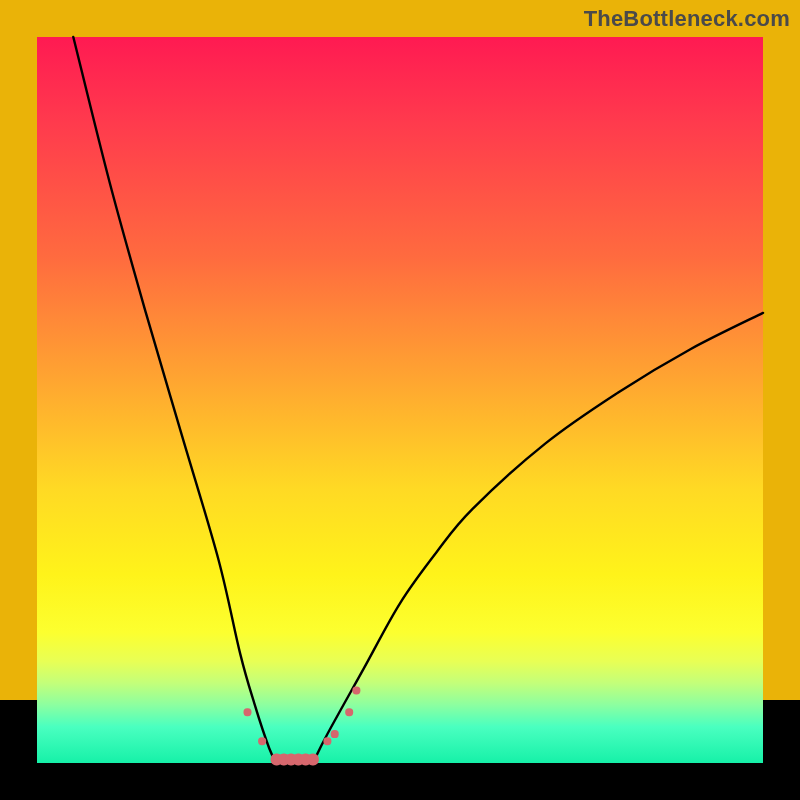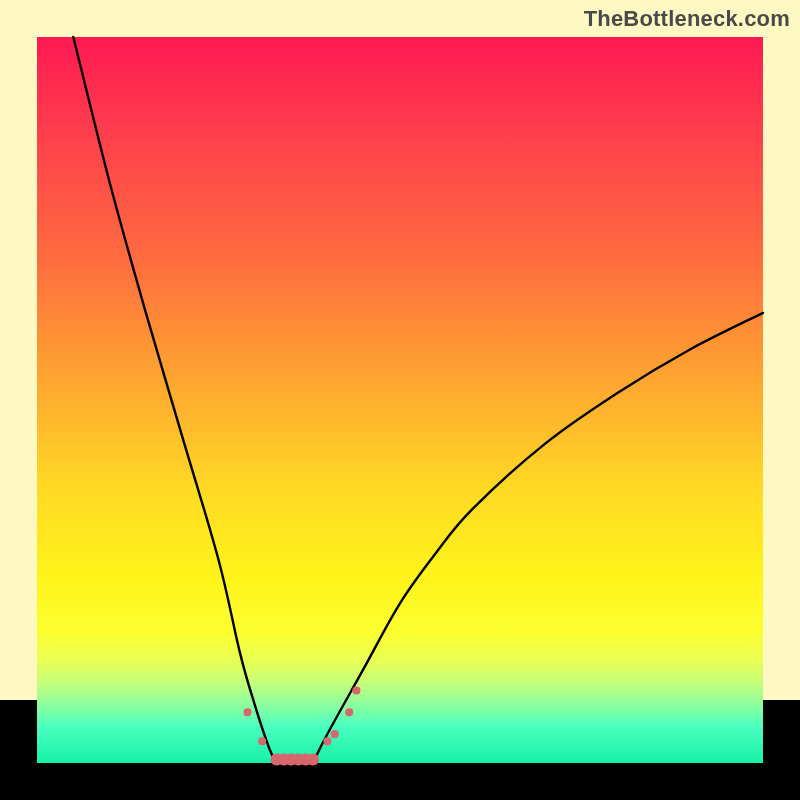--- a/index.html
+++ b/index.html
@@ -10,21 +10,21 @@
     background: #000;
     overflow: hidden;
     font-family: Arial, Helvetica, sans-serif;
   }
   .frame {
     position: absolute;
     left: 0;
     top: 0;
     width: 800px;
     height: 700px;
-    background: #fef9c3;
+    background: #eab308;
   }
   .plot-area {
     position: absolute;
     left: 37px;
     top: 37px;
     width: 726px;
     height: 726px;
     
     background: linear-gradient(
       to bottom,

